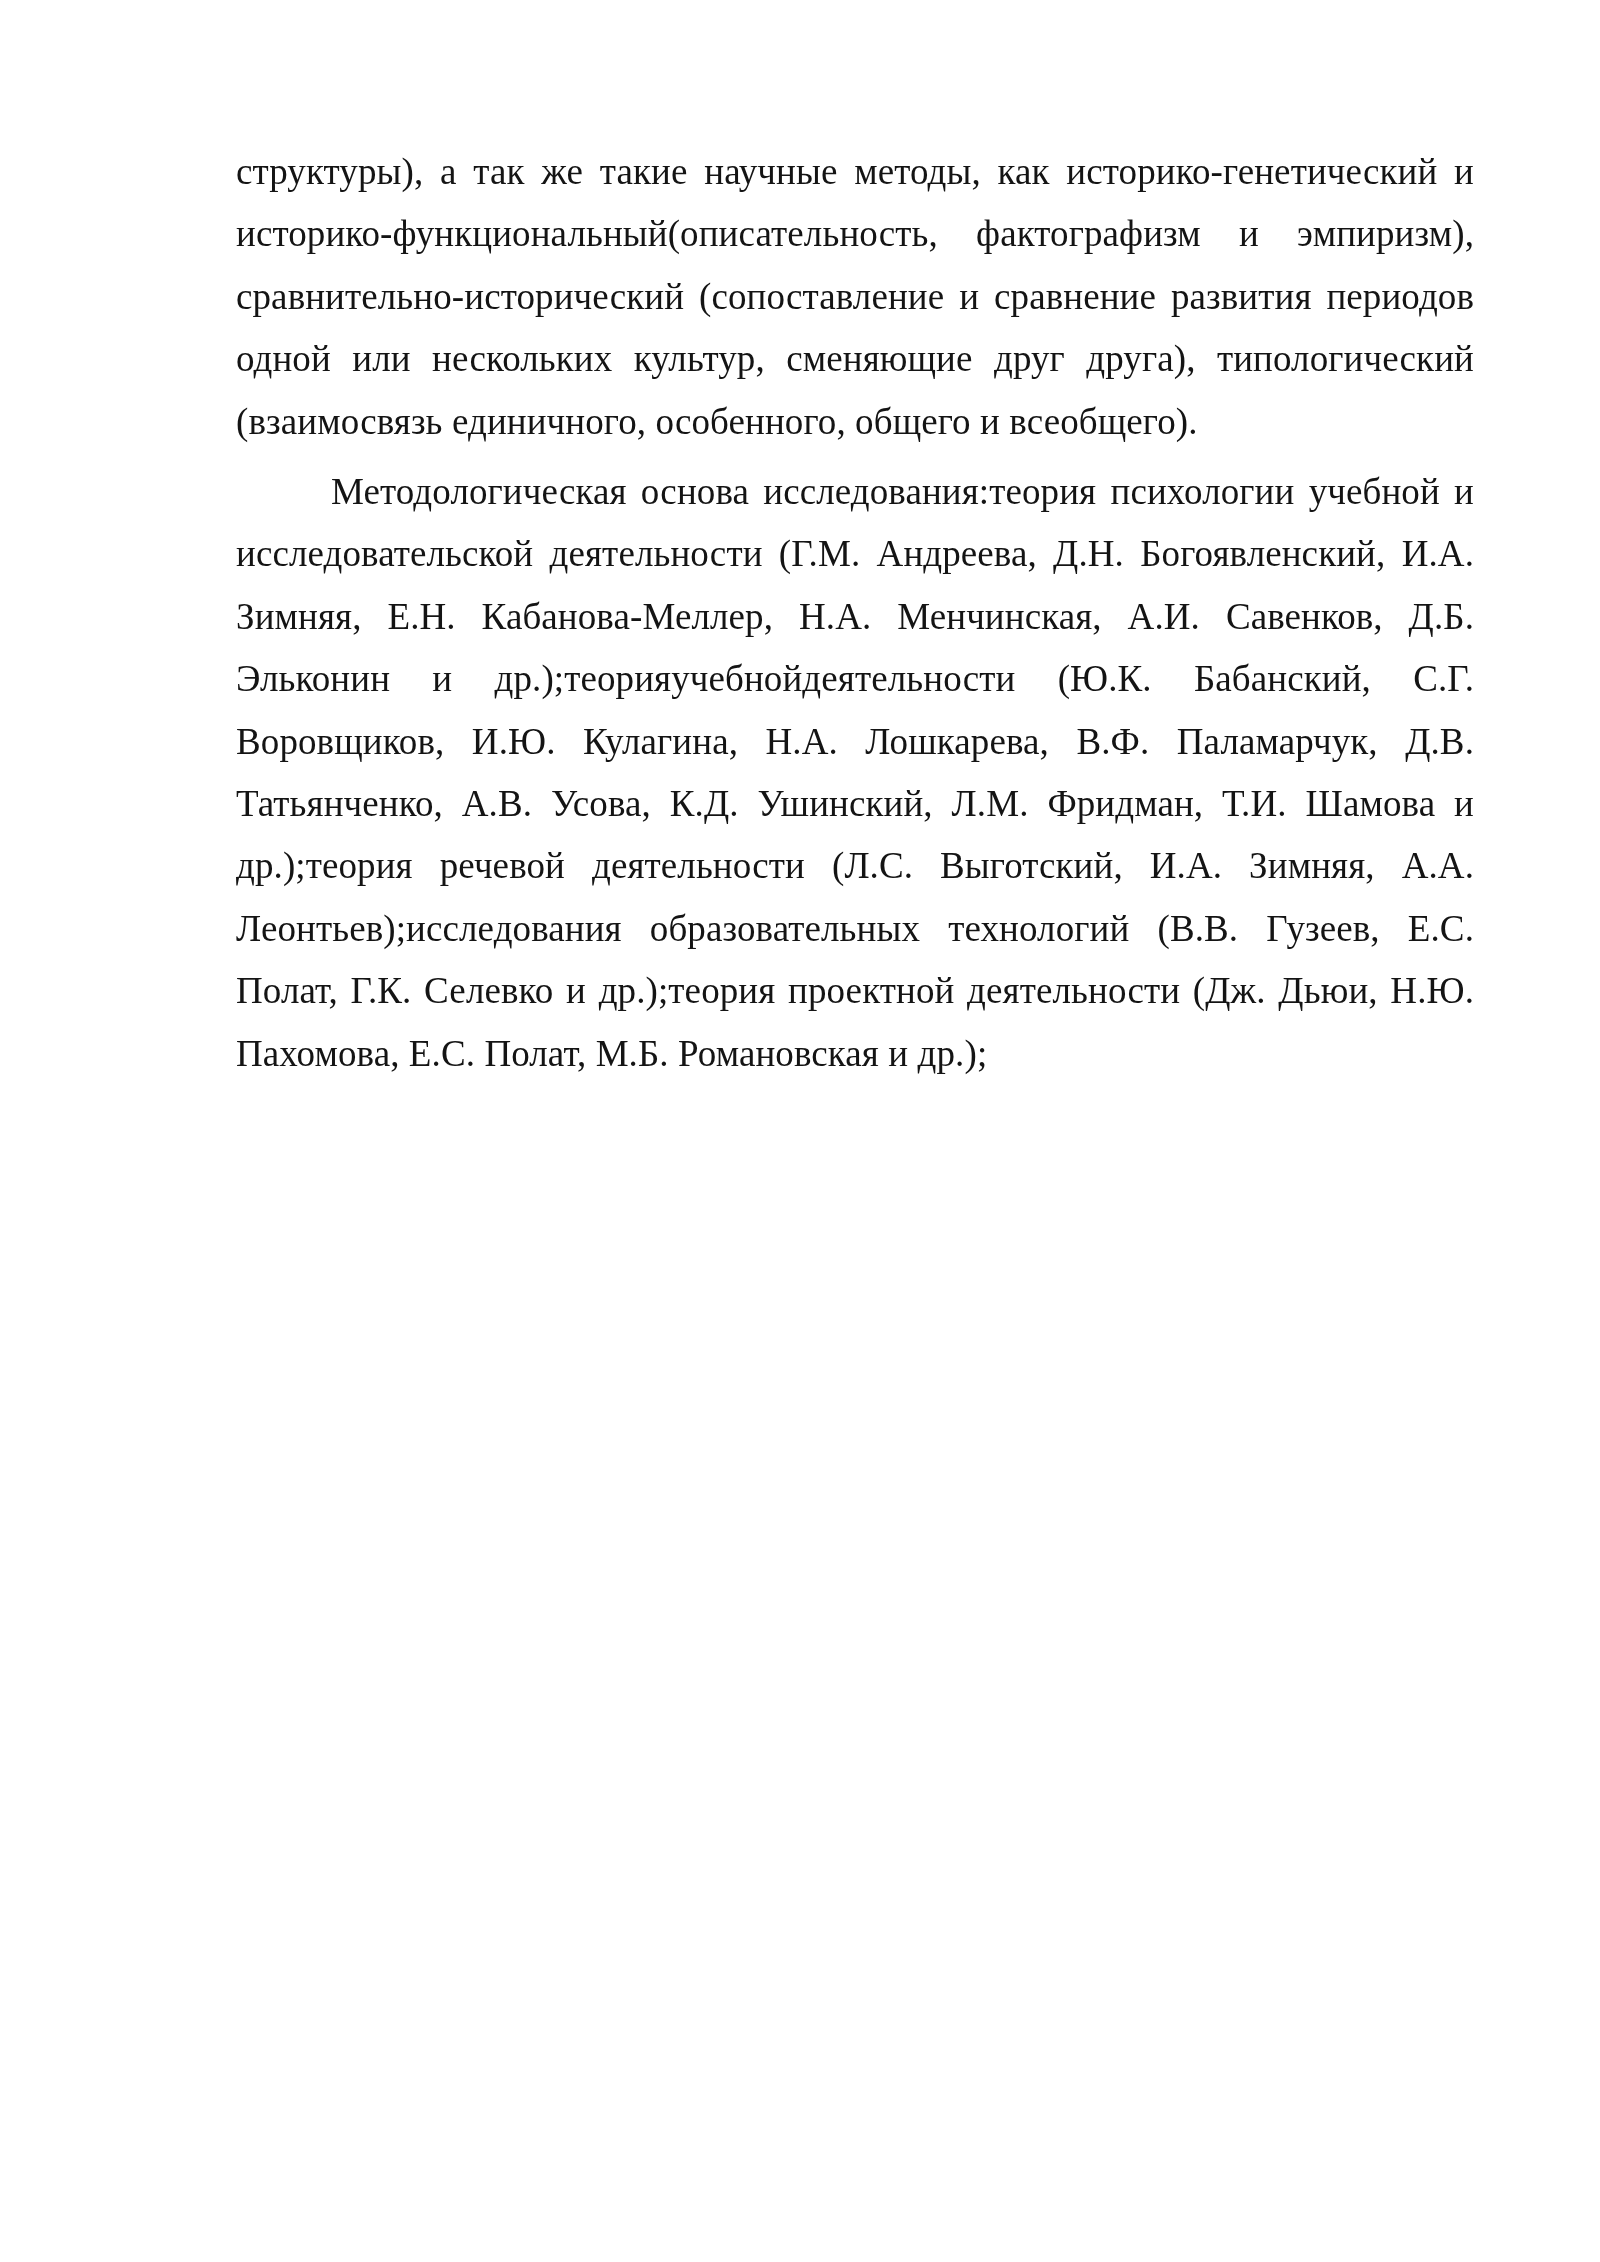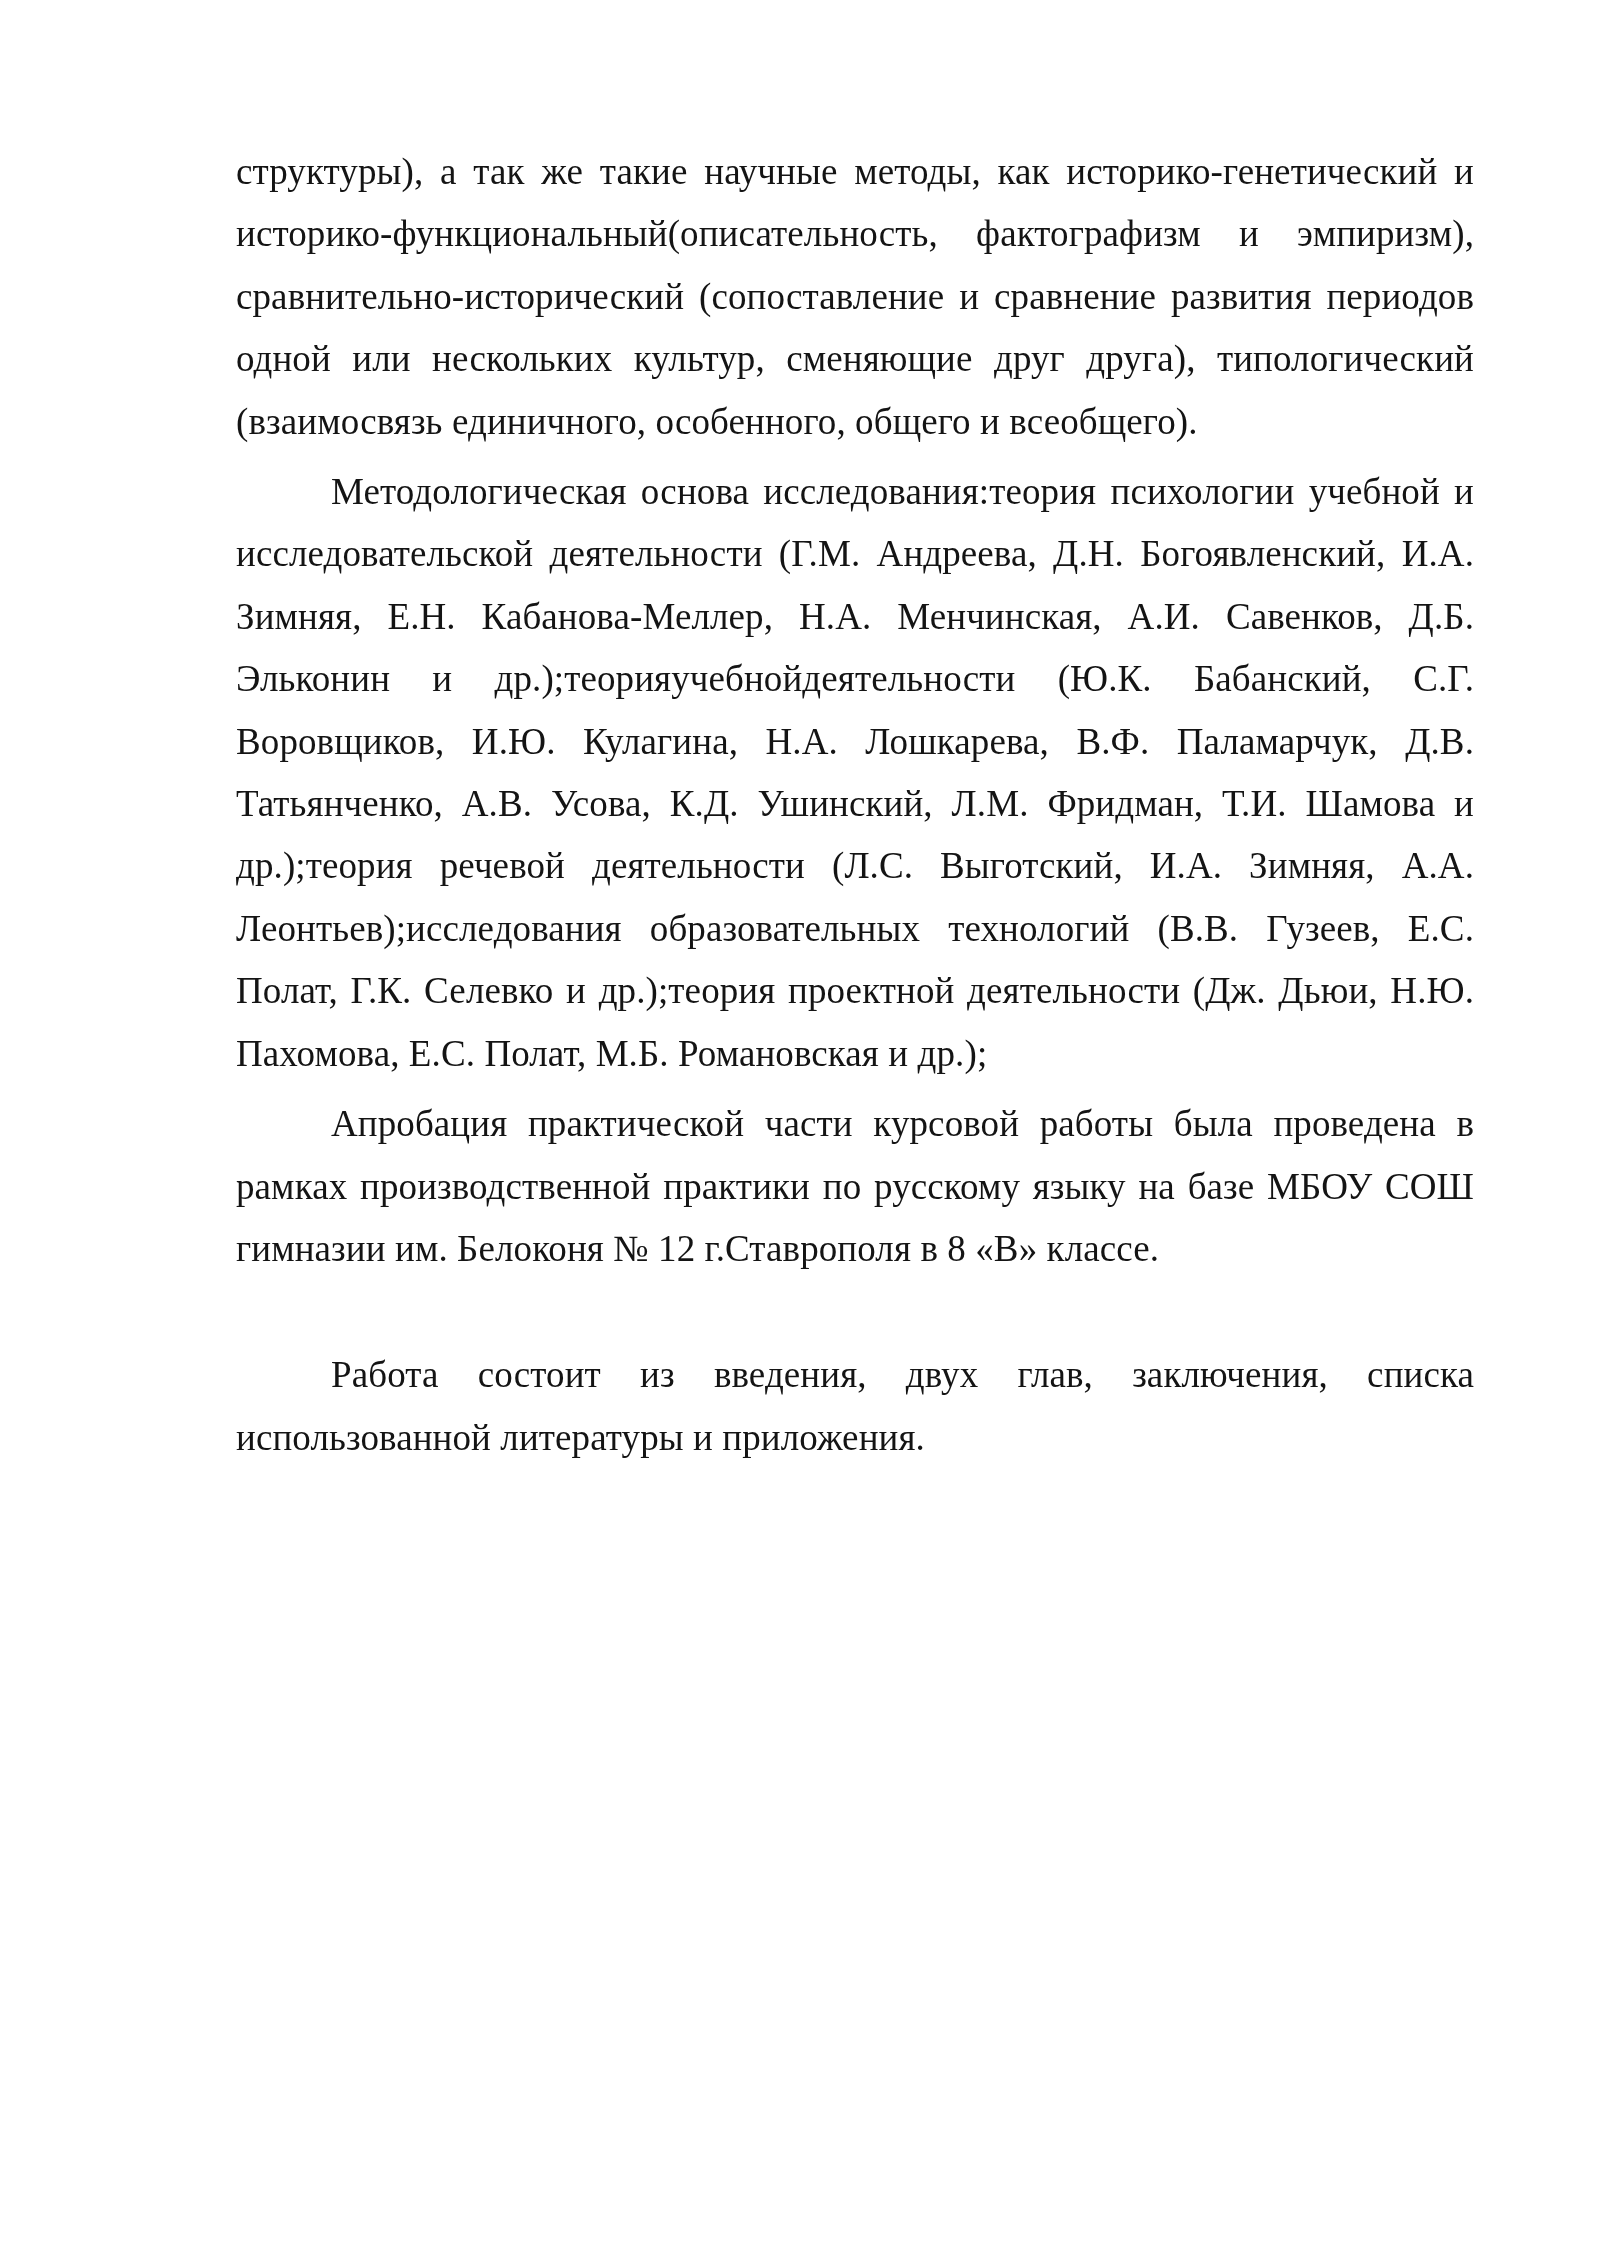--- a/index.html
+++ b/index.html
@@ -40,16 +40,14 @@
     margin-top: 64px;
   }
 </style>
 </head>
 <body>
 
 <div class="page">
   <div class="text-block">
     <p class="para no-indent">структуры), а так же такие научные методы, как историко-генетический и историко-функциональный(описательность, фактографизм и эмпиризм), сравнительно-исторический (сопоставление и сравнение развития периодов одной или нескольких культур, сменяющие друг друга), типологический (взаимосвязь единичного, особенного, общего и всеобщего).</p>
     <p class="para">Методологическая основа исследования:теория психологии учебной и исследовательской деятельности (Г.М. Андреева, Д.Н. Богоявленский, И.А. Зимняя, Е.Н. Кабанова-Меллер, Н.А. Менчинская, А.И. Савенков, Д.Б. Эльконин и др.);теорияучебнойдеятельности (Ю.К. Бабанский, С.Г. Воровщиков, И.Ю. Кулагина, Н.А. Лошкарева, В.Ф. Паламарчук, Д.В. Татьянченко, А.В. Усова, К.Д. Ушинский, Л.М. Фридман, Т.И. Шамова и др.);теория речевой деятельности (Л.С. Выготский, И.А. Зимняя, А.А. Леонтьев);исследования образовательных технологий (В.В. Гузеев, Е.С. Полат, Г.К. Селевко и др.);теория проектной деятельности (Дж. Дьюи, Н.Ю. Пахомова, Е.С. Полат, М.Б. Романовская и др.);</p>
-    <p class="para">Апробация практической части курсовой работы была проведена в рамках производственной практики по русскому языку на базе МБОУ СОШ гимназии им. Белоконя № 12 г.Ставрополя в 8 «В» классе.</p>
-    <p class="para spaced">Работа состоит из введения, двух глав, заключения, списка использованной литературы и приложения.</p>
   </div>
 </div>
 
 </body></html>

